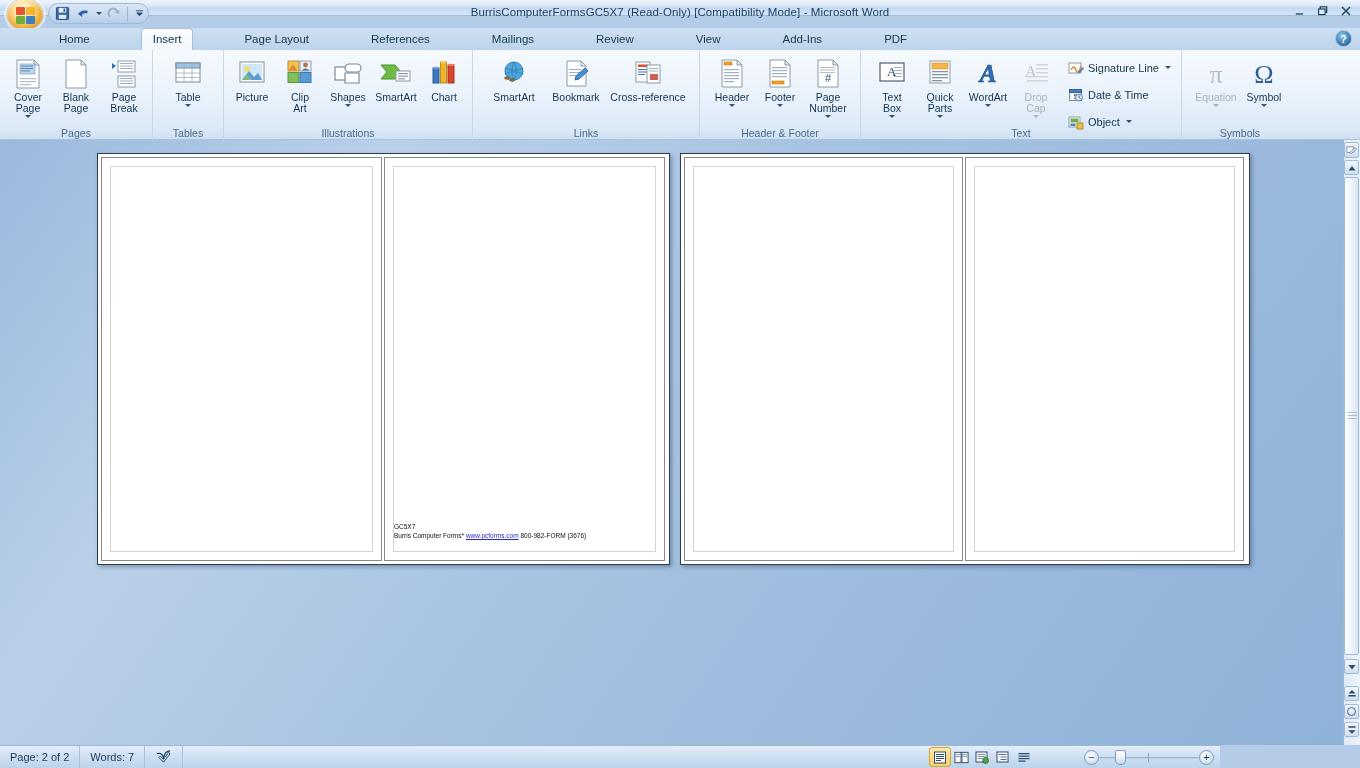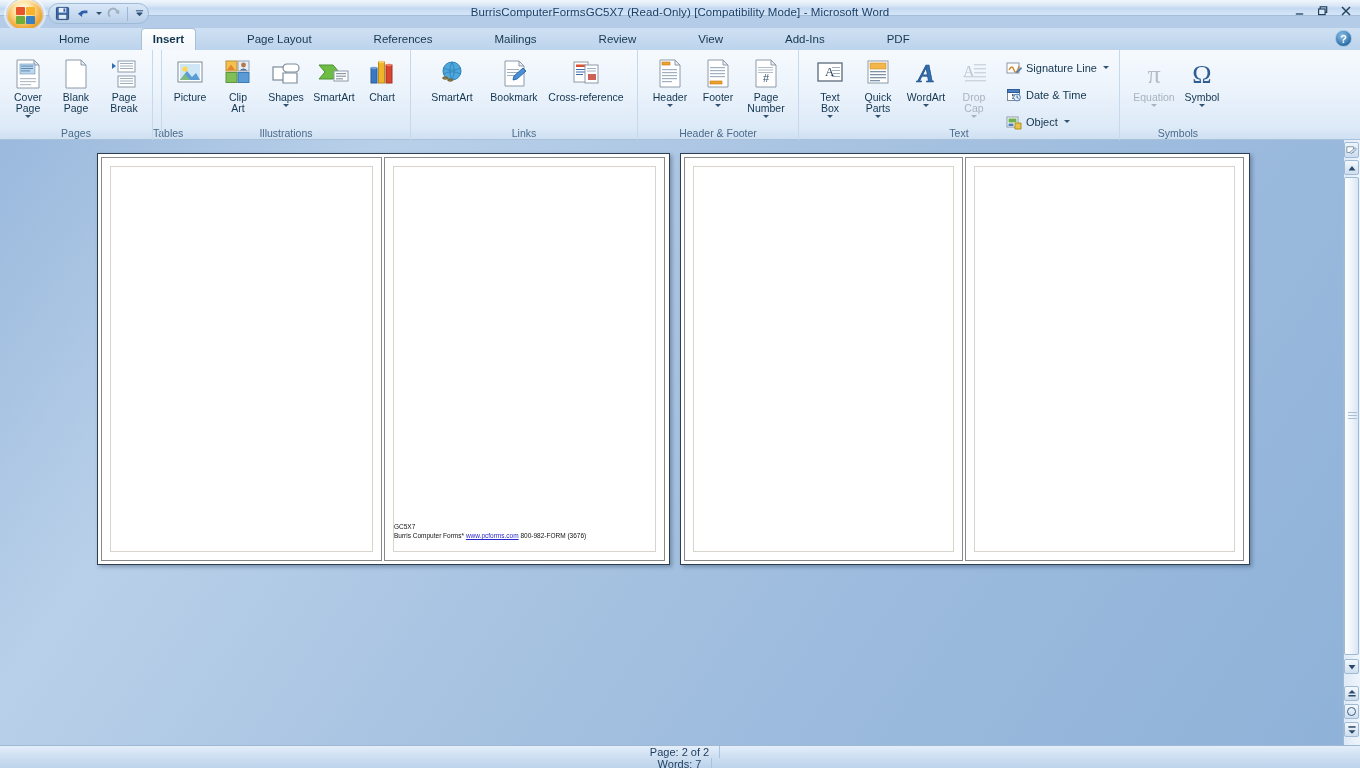--- a/index.html
+++ b/index.html
@@ -67,21 +67,21 @@
   }
   #tabs { position: absolute; left: 48px; top: 0; display: flex; align-items: flex-end; height: 22px; gap: 40px; }
   .tab {
     padding: 4px 11px 4px; font-size: 11.5px; color: #16374f; cursor: pointer;
     height: 22px; line-height: 14px; white-space: nowrap;
   }
   .tab.active {
     background: linear-gradient(to bottom, #fdfefe, #f2f7fc);
     border: 1px solid #a8c0d8; border-bottom: none;
     border-radius: 4px 4px 0 0;
-    color: #12354f; font-weight: bold;
+    color: #12354f; font-weight: normal;
     margin-bottom: 0; padding-top: 3px;
   }
   #help-btn {
     position: absolute; right: 8px; top: 2px; width: 17px; height: 17px; border-radius: 50%;
     background: radial-gradient(circle at 40% 32%, #8fc3ea, #2f6fa8 70%, #1d4f7d);
     color: #fff; font-size: 11px; font-weight: bold; text-align: center; line-height: 17px;
     cursor: pointer; border: 1px solid #9ec4e2;
   }
 
   
@@ -177,24 +177,24 @@
   #sb-thumb .grip { position:absolute; left:3px; top:50%; margin-top:-4px; width:9px; height:8px;
     background: repeating-linear-gradient(to bottom,#aabdd2 0 1px, transparent 1px 3px); }
   #sb-down { top: 519px; }
   #sb-prevpage { top: 546px; }
   #sb-selbrowse { top: 564px; }
   #sb-nextpage { top: 582px; }
   #sb-selbrowse .circ { width:9px;height:9px;border-radius:50%;border:1.5px solid #3b5f85; }
 
   
   #statusbar {
-    position: absolute; left: 0; bottom: 0; width: 1360px; height: 23px;
+    position: absolute; left: 0; bottom: 0; width: 1220px; height: 23px;
     background: linear-gradient(to bottom, #e4eefa 0%, #cfe0f2 45%, #bcd3eb 100%);
     border-top: 1px solid #9fb9d4;
-    display: flex; align-items: center; flex-direction: column;
+    display: flex; align-items: center;
   }
   .sb-item {
     padding: 0 10px; height: 23px; display: flex; align-items: center;
     font-size: 11px; color: #1b3b5c; cursor: pointer; border-right: 1px solid #a9c3dd;
   }
   #sb-spacer { flex: 1; }
   #viewbtns { display: flex; align-items: center; gap: 1px; padding-right: 8px; }
   .vbtn { width: 20px; height: 18px; display:flex;align-items:center;justify-content:center;
           border-radius:2px; cursor:pointer; }
   .vbtn.active { background: linear-gradient(to bottom,#ffe9a8,#f9cd62); outline:1px solid #d6a43c; }
@@ -349,20 +349,38 @@
           </svg>
         </span>
         <span class="lbl">Page
 Break</span>
       </div>
     </div>
     <div class="rgroup-label">Pages</div>
   </div>
 
   <div class="rgroup">
+    <div class="rgroup-body" style="padding-left:7px;padding-right:7px;">
+      <div class="rbtn">
+        <span class="ico">
+          <svg width="32" height="28" viewBox="0 0 32 28">
+            <rect x="4" y="3" width="24" height="19" fill="#fff" stroke="#7d8b99"></rect>
+            <rect x="4" y="3" width="24" height="5" fill="#9cc4e8" stroke="#7d8b99"></rect>
+            <g stroke="#9aa8b6" stroke-width=".8">
+              <line x1="4" y1="13" x2="28" y2="13"></line>
+                <line x1="4" y1="17.5" x2="28" y2="17.5"></line>
+              <line x1="12" y1="3" x2="12" y2="22"></line>
+                <line x1="20" y1="3" x2="20" y2="22"></line>
+            </g>
+          </svg>
+        </span>
+        <span class="lbl">Table</span>
+        <span class="caret-row"></span>
+      </div>
+    </div>
     <div class="rgroup-label">Tables</div>
   </div>
 
   <div class="rgroup">
     <div class="rgroup-body">
       <div class="rbtn">
         <span class="ico">
           <svg width="32" height="30" viewBox="0 0 32 30">
             <rect x="4" y="3" width="24" height="20" fill="#fff" stroke="#7d8b99"></rect>
             <rect x="6" y="5" width="20" height="16" fill="#cfe6f7"></rect>

